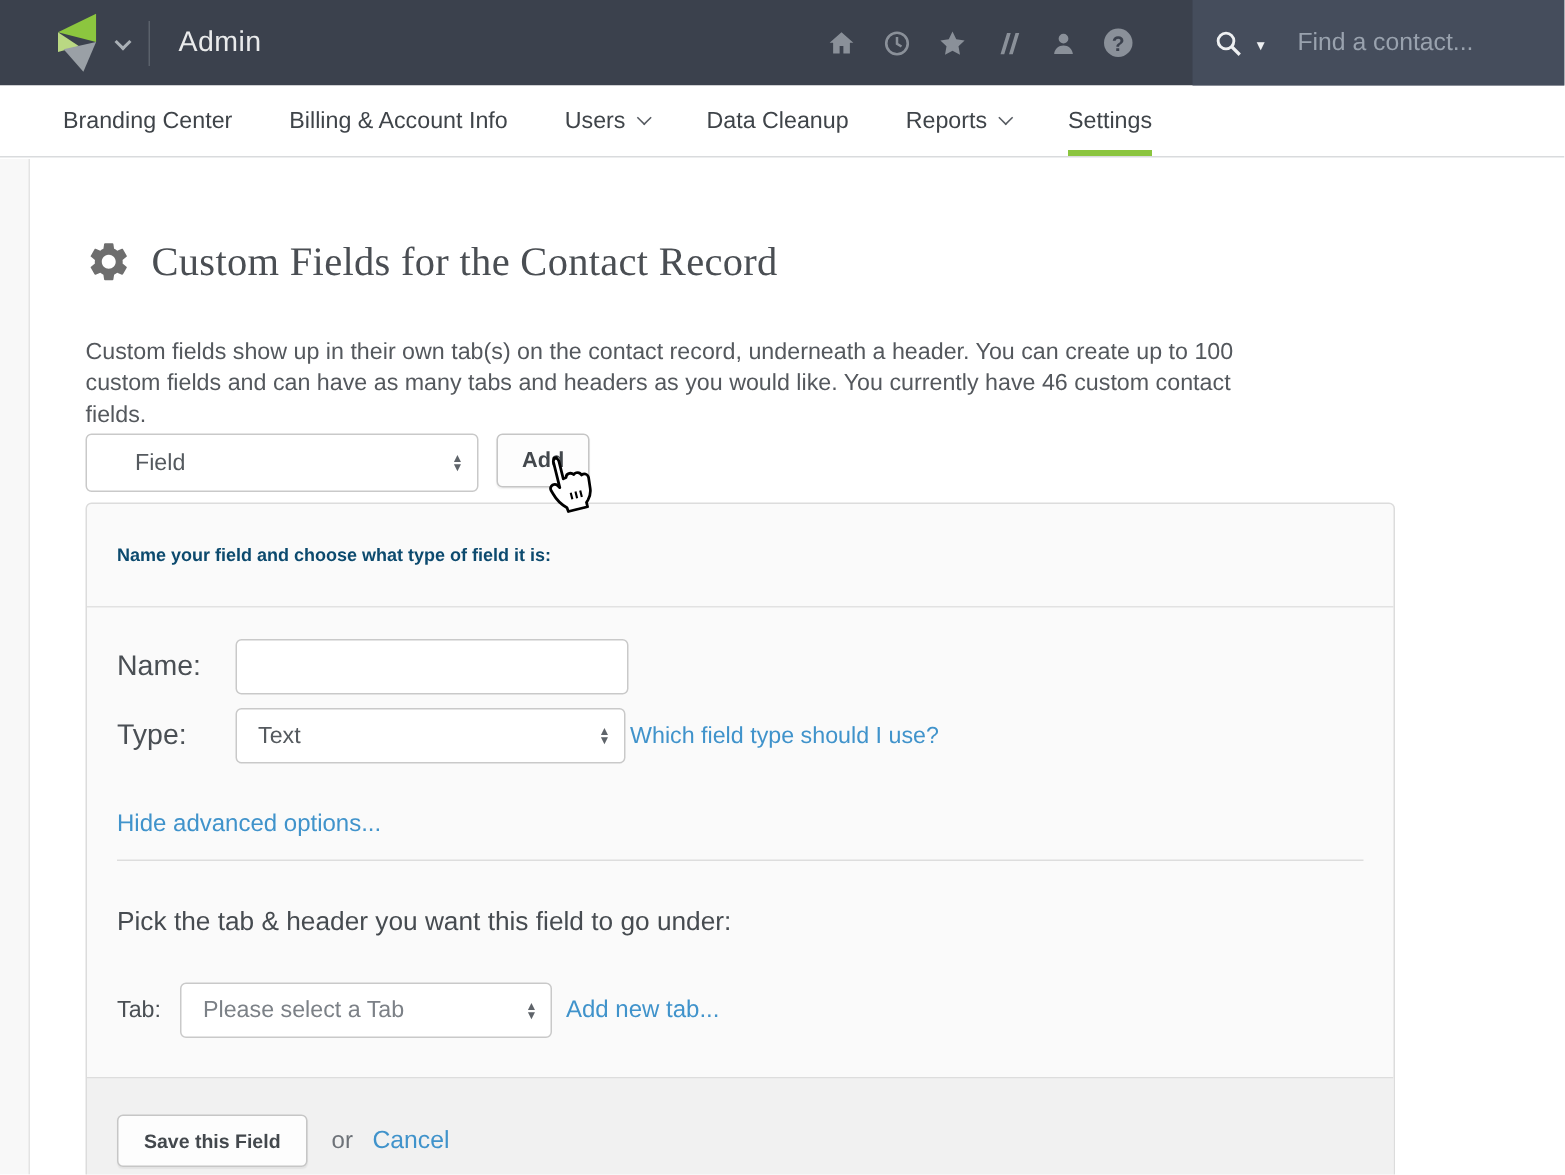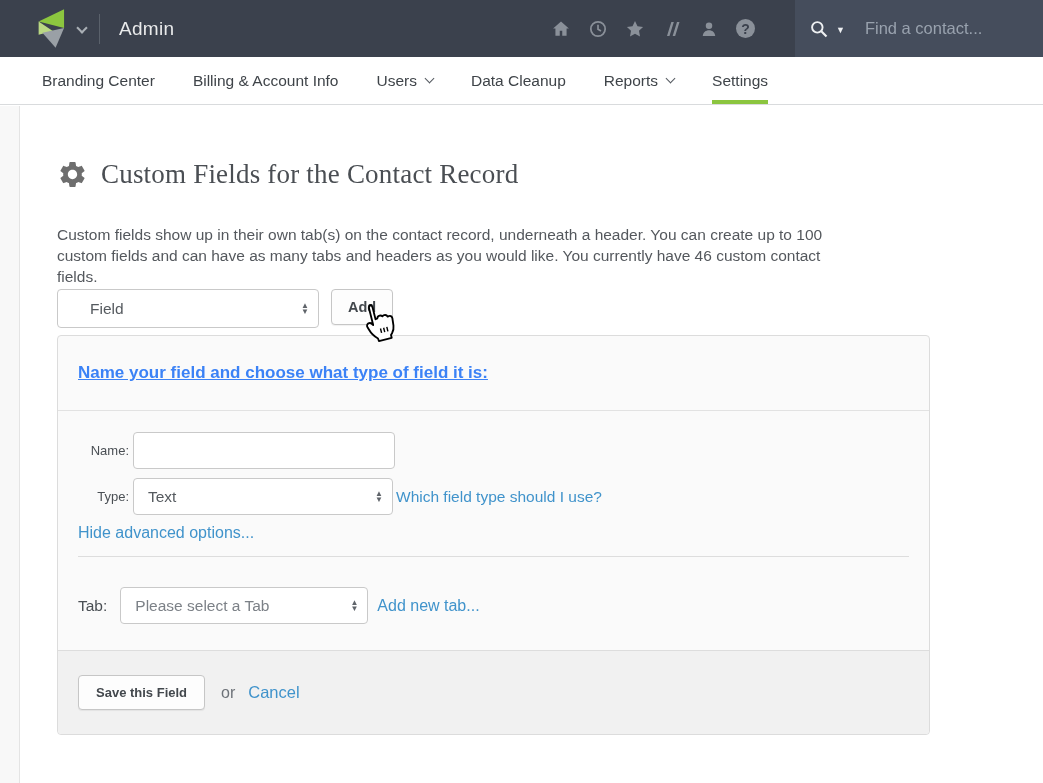--- a/index.html
+++ b/index.html
@@ -50,31 +50,31 @@
     justify-content:space-between; padding:0 9px 0 14px; height:39px; color:#555a5f;
     font-size:15.5px; cursor:pointer; }
   .arrows { display:flex; flex-direction:column; align-items:center; color:#5f646a; }
   .arrows span { font-size:8px; line-height:6px; }
   .sel-field { width:262px;padding-left:32px; }
   .btn { background:#fdfdfd; border:1px solid #c6c6c6; border-radius:4px; font-weight:bold;
     color:#43484d; box-shadow:0 1px 1px rgba(0,0,0,.06); cursor:pointer; font-family:inherit; }
   .btn-add { margin-left:12px; padding:9px 16px; font-size:14.5px; }
   
   .panel { margin-top:7px; width:873px; border:1px solid #dcdcdc; border-radius:4px; background:#fafafa; }
-  .panel-header { padding:27px 20px; border-bottom:1px solid #e2e2e2; font-size:17px;
-    font-weight:bold; color:#3b82f6;text-decoration:underline; }
+  .panel-header { padding:27px 20px; border-bottom:1px solid #e2e2e2; font-size:12px;
+    font-weight:bold; color:#0c4a6e; }
   .panel-body { padding:21px 20px 0; }
   .frow { display:flex; align-items:center; margin-bottom:9px; }
-  .flabel { width:51px; text-align:right; margin-right:4px; font-size:13px; color:#4a4f54; flex:none; }
+  .flabel { width:51px; text-align:left; margin-right:28px; font-size:19px; color:#4a4f54; flex:none; }
   input.text { width:262px; height:37px; border:1px solid #c9c9c9; border-radius:4px;
     padding:0 10px; font-size:15px; color:#333; background:#fff; font-family:inherit; }
   .sel-type { width:260px; height:37px; }
   .link { color:#4093cb; text-decoration:none; font-size:15.5px; cursor:pointer; }
   .help-link { margin-left:3px; }
-  .adv-link { display:inline-block; margin-top:0; font-size:16px; }
+  .adv-link { display:inline-block; margin-top:23px; font-size:16px; }
   hr.split { border:none; border-top:1px solid #ddd; margin:14px 0 0; }
   .pick-head { margin-top:30px; font-size:17.5px; color:#464b50; }
   .tabrow { margin-top:30px; display:flex; align-items:center; padding-bottom:26px; }
   .flabel2 { font-size:15.5px; color:#4a4f54; margin-right:13px; }
   .sel-tab { width:248px; height:37px; color:#7c8187; }
   .addtab { margin-left:9px; font-size:16px; }
   .panel-footer { background:#f1f1f1; border-top:1px solid #ddd; border-radius:0 0 4px 4px;
     padding:24px 20px; display:flex; align-items:center; }
   .btn-save { padding:9px 17px; font-size:13px; }
   .or { margin:0 13px 0 16px; color:#6d7278; font-size:16px; }
@@ -199,20 +199,21 @@
           <span>Text</span>
           <span class="arrows">
               <span>▲</span>
               <span>▼</span>
             </span>
         </div>
         <a class="link help-link">Which field type should I use?</a>
       </div>
       <a class="link adv-link">Hide advanced options...</a>
       <hr class="split">
+      <div class="pick-head">Pick the tab &amp; header you want this field to go under:</div>
       <div class="tabrow">
         <label class="flabel2">Tab:</label>
         <div class="sel sel-tab">
           <span>Please select a Tab</span>
           <span class="arrows">
               <span>▲</span>
               <span>▼</span>
             </span>
         </div>
         <a class="link addtab">Add new tab...</a>

